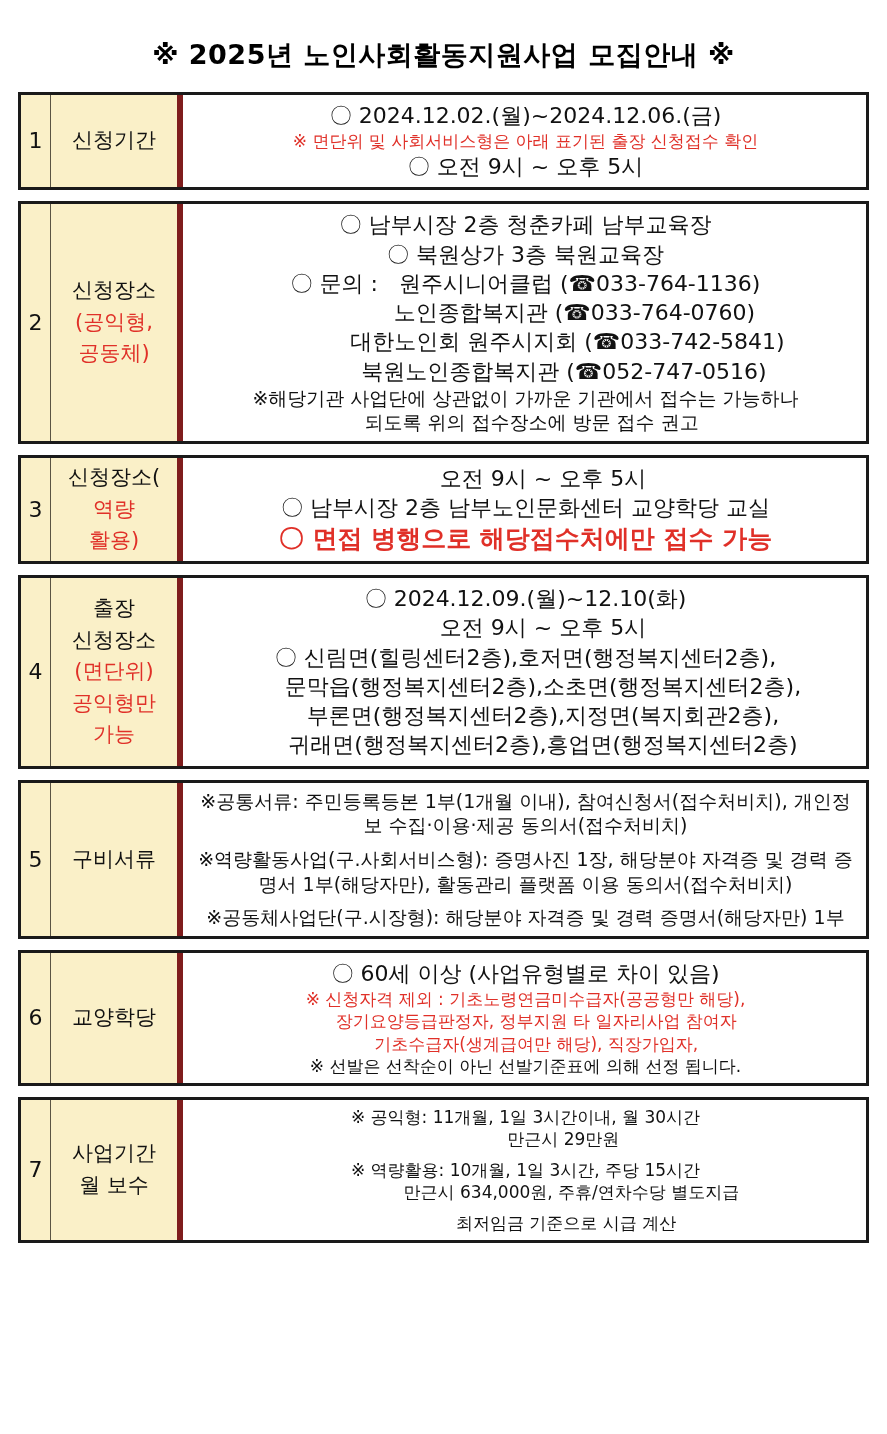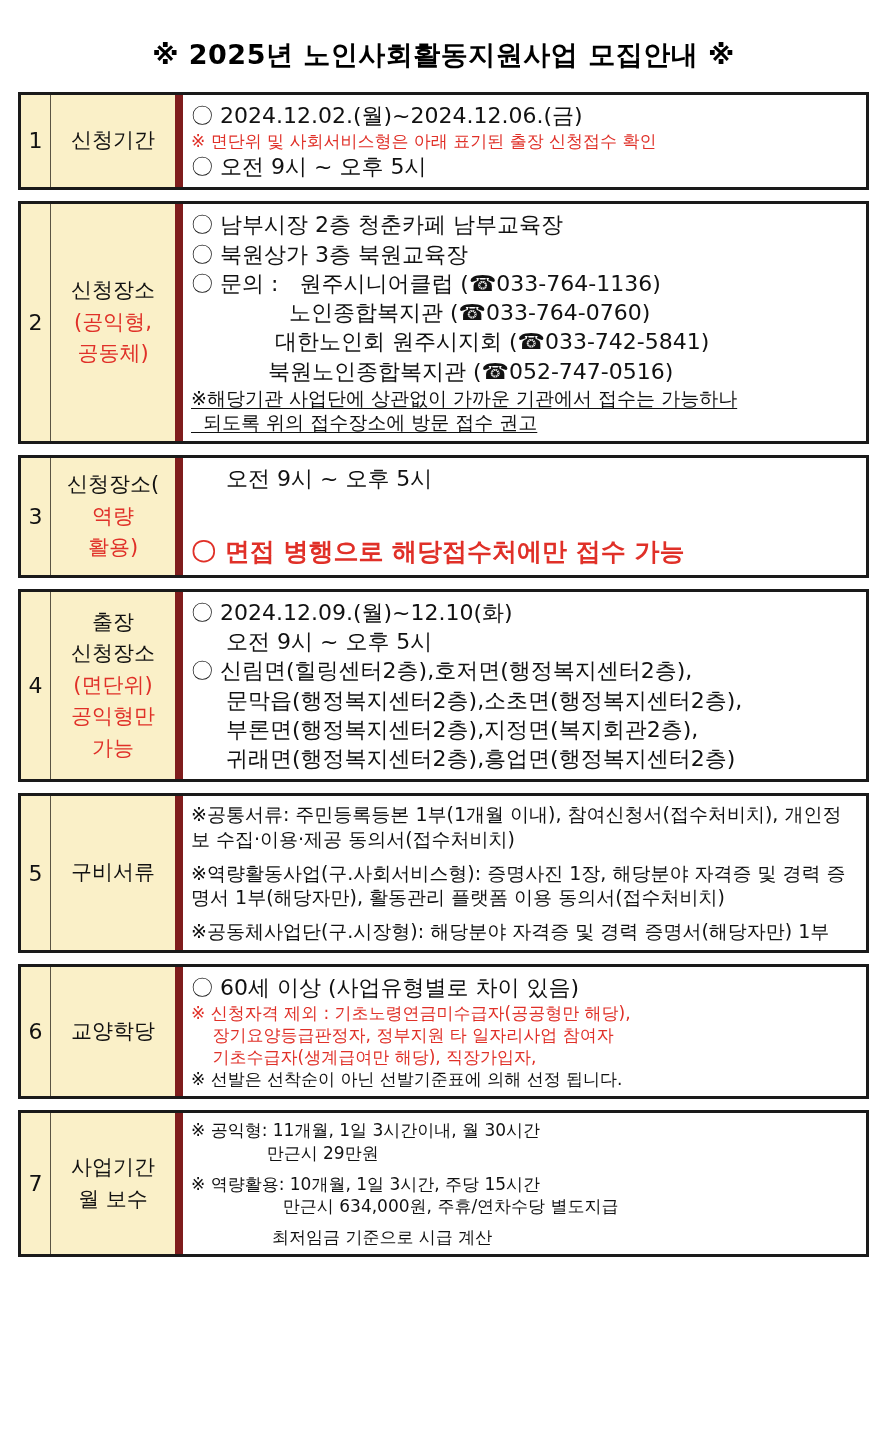--- a/index.html
+++ b/index.html
@@ -45,21 +45,21 @@
     align-items:center;
     justify-content:center;
     font-size:22px;
     color:#111;
     box-sizing:border-box;
   }
   .col-label{
     width:132px;
     flex:0 0 132px;
     background:#FAF0C8;
-    border-right:8px solid #7f1d1d;
+    border-right:6px solid #7f1d1d;
     display:flex;
     flex-direction:column;
     align-items:center;
     justify-content:center;
     font-size:21px;
     color:#111;
     line-height:1.5;
     text-align:center;
     box-sizing:border-box;
     padding:4px 2px;
@@ -67,32 +67,33 @@
   .col-label .lab-line{white-space:nowrap;}
   .col-label .red{color:#E03028;}
   .col-body{
     flex:1 1 auto;
     background:#ffffff;
     box-sizing:border-box;
     padding:6px 6px 6px 8px;
     display:flex;
     flex-direction:column;
     justify-content:center;
+    text-align:center;
   }
   .ln{
     font-size:22px;
     line-height:1.33;
     color:#111;
     white-space:pre;
   }
   .ln.red{color:#E03028;}
   .ln.small{font-size:17px;line-height:1.30;}
   .ln.xsmall{font-size:19px;line-height:1.30;}
-  .ln.big-red{color:#E03028;font-size:25px;font-weight:bold;line-height:1.3;margin-top:43px;}
-  .ln.underline{text-decoration:underline;text-underline-offset:3px;}
+  .ln.big-red{color:#E03028;font-size:25px;font-weight:bold;line-height:1.3;}
+  .ln.underline{text-underline-offset:3px;}
   .ln.wrap{white-space:normal;}
   .spacer{height:9px;}
 </style>
 </head>
 <body>
 
 <div class="page">
 
   <div class="doc-title">※ 2025년 노인사회활동지원사업 모집안내 ※</div>
 
@@ -128,20 +129,21 @@
       </div>
       <div class="block">
         <div class="col-num">3</div>
         <div class="col-label">
           <div class="lab-line">신청장소(</div>
           <div class="lab-line red">역량</div>
           <div class="lab-line red">활용)</div>
         </div>
         <div class="col-body">
           <div class="ln">     오전 9시 ~ 오후 5시</div>
+          <div class="ln">〇 남부시장 2층 남부노인문화센터 교양학당 교실</div>
           <div class="ln big-red">〇 면접 병행으로 해당접수처에만 접수 가능</div>
         </div>
       </div>
       <div class="block">
         <div class="col-num">4</div>
         <div class="col-label">
           <div class="lab-line">출장</div>
           <div class="lab-line">신청장소</div>
           <div class="lab-line red">(면단위)</div>
           <div class="lab-line red">공익형만</div>

